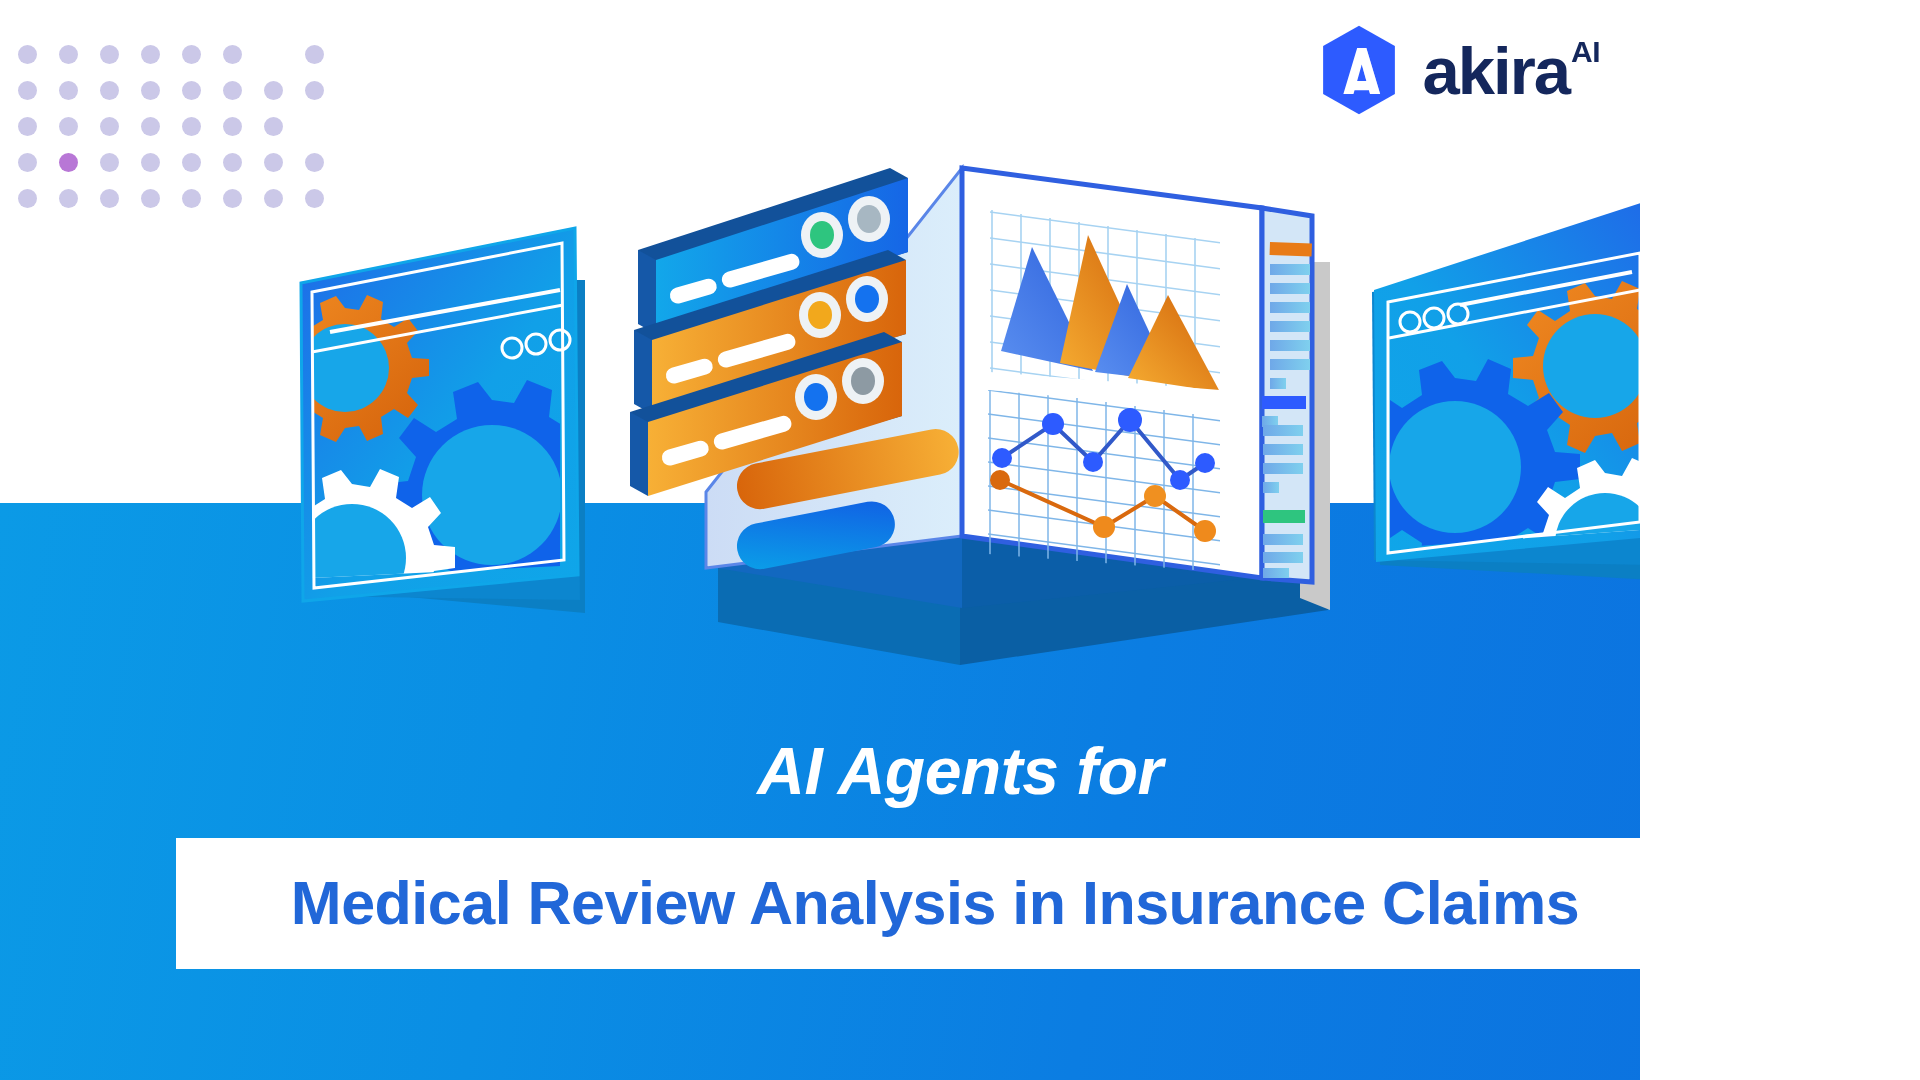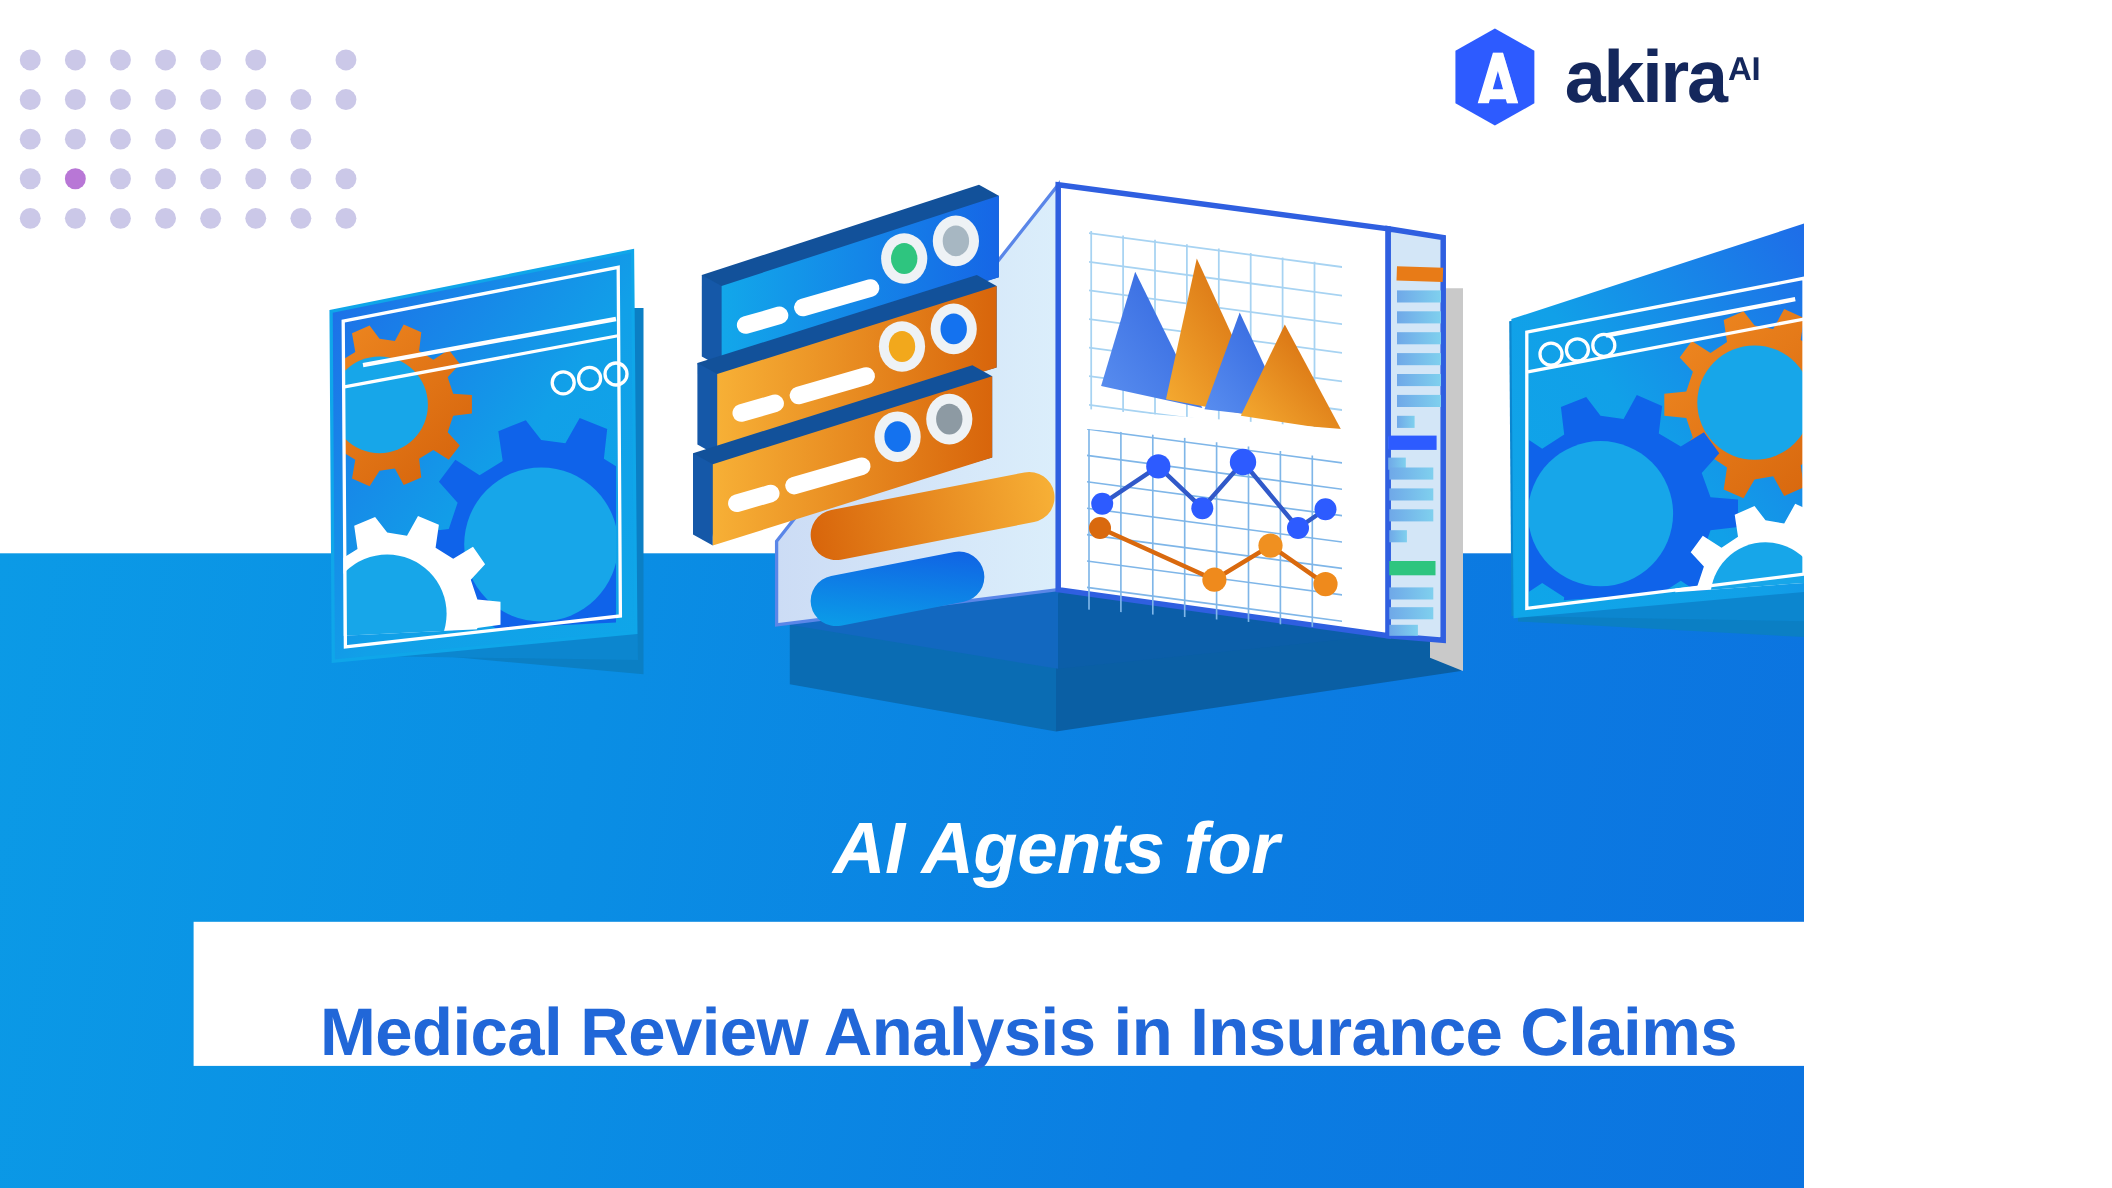--- a/index.html
+++ b/index.html
@@ -27,27 +27,27 @@
 
   .dot.hidden{background:transparent !important;}
   .dot.purple{background:#b877d6 !important;}
   .dot.blue{background:#3d7ff0 !important;}
 
   
   #logo{position:absolute;right:40px;top:24px;display:flex;align-items:center;gap:18px;}
   #logo .mark{width:92px;height:92px;position:relative;}
   #logo .wordmark{display:flex;align-items:flex-start;}
   #logo .word{font-size:67px;font-weight:700;color:#14275c;letter-spacing:-2px;line-height:1;}
-  #logo .sup{font-size:30px;font-weight:700;color:#14275c;line-height:1;margin-top:12px;margin-left:2px;letter-spacing:-0.5px;}
+  #logo .sup{font-size:30px;font-weight:700;color:#14275c;line-height:1;margin-top:0;margin-left:2px;letter-spacing:-0.5px;}
 
   
   #headline{position:absolute;left:0;top:738px;width:1920px;text-align:center;
     color:#ffffff;font-size:66px;font-weight:700;letter-spacing:-0.5px;line-height:1;font-style:italic;}
   #title-banner{position:absolute;left:176px;top:838px;width:1518px;height:131px;background:#ffffff;
-    display:flex;align-items:flex-end;justify-content:center;}
+    display:flex;align-items:center;justify-content:center;}
   #title-text{color:#2167d8;font-size:61px;font-weight:700;letter-spacing:-0.5px;line-height:1;white-space:nowrap;}
 
   
   #illustration{position:absolute;left:0;top:0;width:1920px;height:1080px;pointer-events:none;}
 </style>
 </head>
 <body>
 
 <div id="stage">
 

